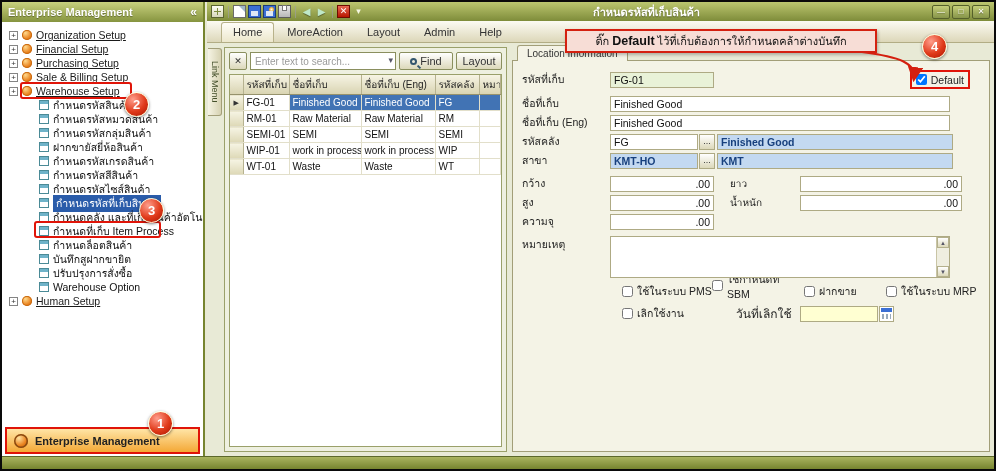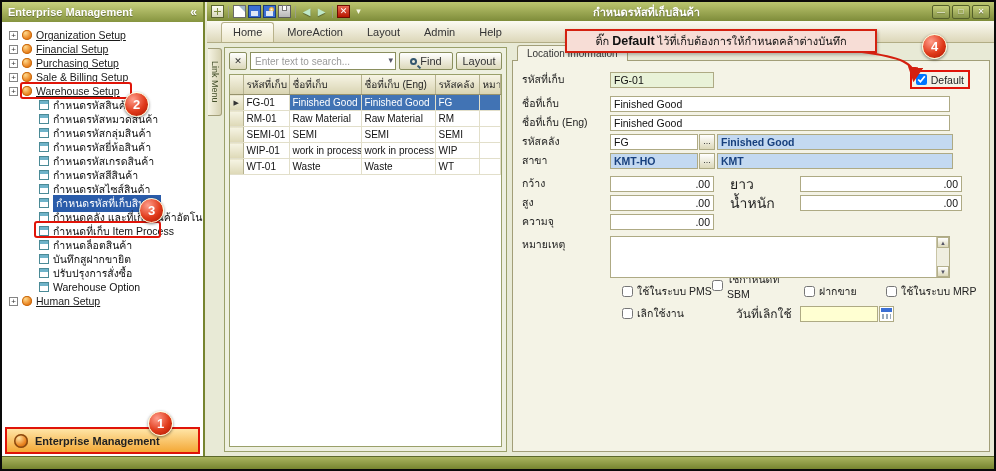--- a/index.html
+++ b/index.html
@@ -123,21 +123,21 @@
   
   .form-panel { position:absolute; left:305px; top:2px; right:4px; bottom:4px; }
   .form-tab { position:absolute; top:0; left:5px; height:16px; padding:0 9px;
     background:#f4f3e6; border:1px solid #a29e78; border-bottom:none;
     border-radius:3px 3px 0 0; font-size:10px; line-height:15px; z-index:2; color:#333; }
   .form-body { position:absolute; top:15px; left:0; right:0; bottom:0; background:#f4f3e6;
     border:1px solid #a29e78; padding:10px 9px 0 9px; }
   .frow { display:flex; align-items:center; height:17px; margin-bottom:2px; }
   .frow.top { align-items:flex-start; height:auto; }
   .flabel { width:88px; flex:none; font-size:10.5px; color:#222; }
-  .flabel2 { width:70px; flex:none; font-size:14px; color:#222; margin-left:16px; }
+  .flabel2 { width:70px; flex:none; font-size:10px; color:#222; margin-left:16px; }
   input.fld, .fldbox { height:16px; border:1px solid #aeaa84; background:#fff; font-size:10.5px;
     padding:0 3px; font-family:inherit; color:#111; }
   .fld.green { background:#e9f2d8; width:104px; }
   .fld.full { width:340px; }
   .fld.code { width:88px; }
   .fld.blue { background:#c3d9f1; color:#17407e; font-weight:bold; }
   .fld.name2 { width:236px; margin-left:2px; }
   .fld.num { width:104px; text-align:right; }
   .fld.num2 { width:162px; text-align:right; }
   .browse { width:16px; height:16px; border:1px solid #aeaa84; margin-left:1px;
@@ -222,21 +222,21 @@
       <div class="trow child">
         <span class="formicon"></span>
         <span class="childlabel">กำหนดรหัสหมวดสินค้า</span>
       </div>
       <div class="trow child">
         <span class="formicon"></span>
         <span class="childlabel">กำหนดรหัสกลุ่มสินค้า</span>
       </div>
       <div class="trow child">
         <span class="formicon"></span>
-        <span class="childlabel">กำหนดรหัสยี่ห้อสินค้า</span>
+        <span class="childlabel">ฝากขายัสยี่ห้อสินค้า</span>
       </div>
       <div class="trow child">
         <span class="formicon"></span>
         <span class="childlabel">กำหนดรหัสเกรดสินค้า</span>
       </div>
       <div class="trow child">
         <span class="formicon"></span>
         <span class="childlabel">กำหนดรหัสสีสินค้า</span>
       </div>
       <div class="trow child">

